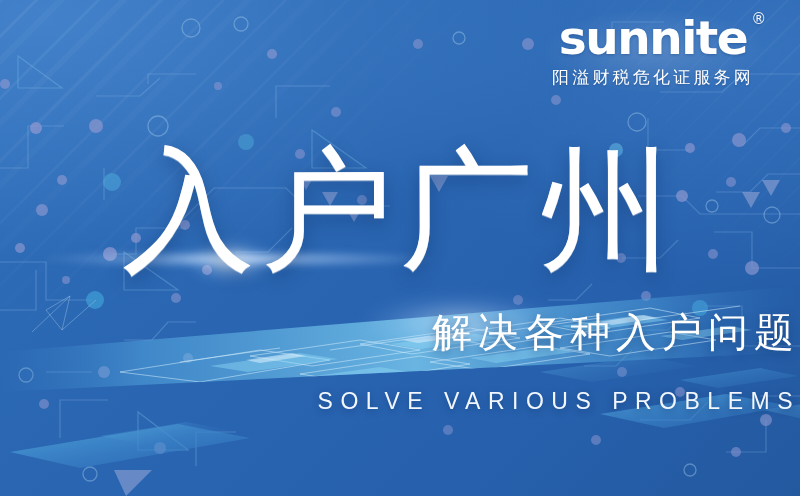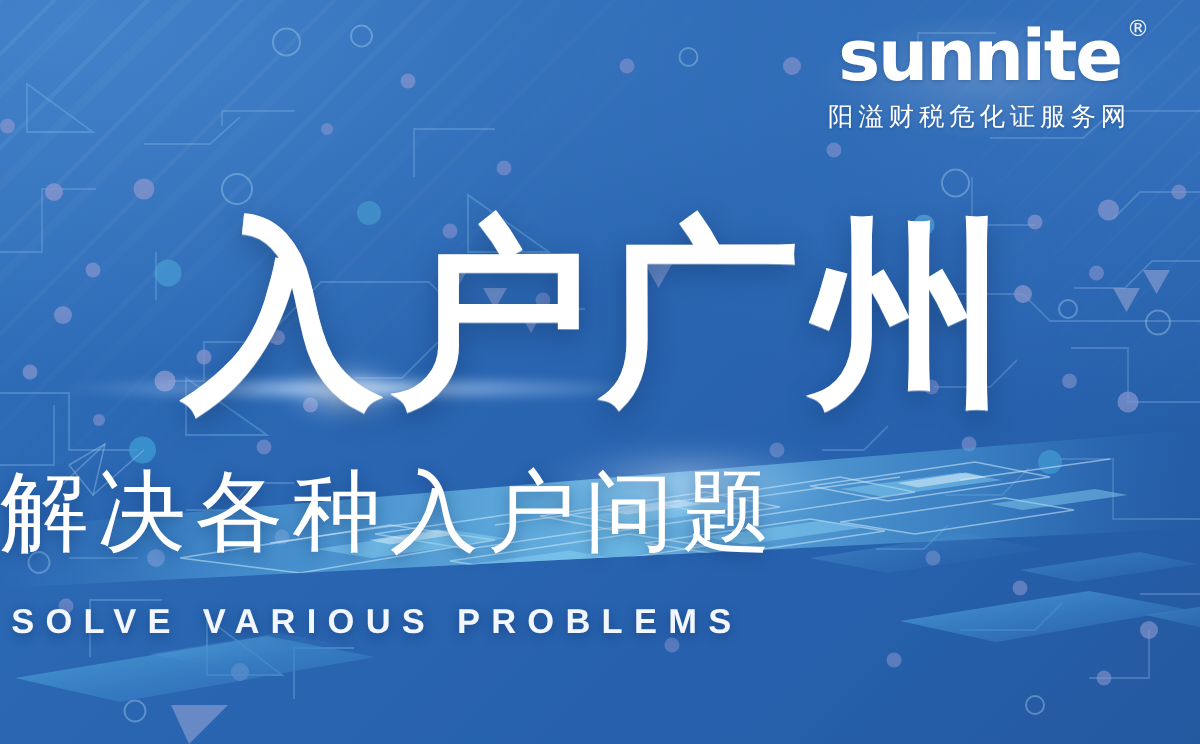--- a/index.html
+++ b/index.html
@@ -91,53 +91,52 @@
     white-space:nowrap;
   }
 
   
   .headline{
     position:absolute; left:0; right:0; top:140px;
     text-align:center;
   }
   .headline-main{
     font-family:"DejaVu Sans", sans-serif;
-    font-weight:700;
+    font-weight:400;
     font-size:133px;
     line-height:1.06;
     color:#ffffff;
     letter-spacing:6px;
     text-shadow:0 6px 18px rgba(9,38,84,0.35), 0 1px 0 rgba(255,255,255,0.5);
     white-space:nowrap;
   }
   .sub-cn{
     position:absolute; left:0; right:0; top:312px;
-    text-align:left;
+    text-align:right;
     font-family:Liberation Sans, sans-serif;
     font-weight:400;
-    font-size:59px;
+    font-size:40px;
     line-height:1;
     color:#ffffff;
     letter-spacing:6px;
     text-shadow:0 3px 10px rgba(9,38,84,0.4);
     white-space:nowrap;
   }
   .sub-en{
     position:absolute; left:0; right:0; top:390px;
-    text-align:left;
+    text-align:right;
     font-family:"Liberation Sans", sans-serif;
-    font-weight:700;
+    font-weight:400;
     font-size:23px;
     line-height:1;
     color:#f2f7ff;
     letter-spacing:7.5px;
     text-indent:7.5px;
     text-shadow:0 2px 7px rgba(9,38,84,0.45);
     white-space:nowrap;
-    margin-top:13px;
   }
 </style>
 </head>
 <body>
 
 <div class="banner">
 
   <div class="streaks"></div>
   <div class="streaks2"></div>
 

